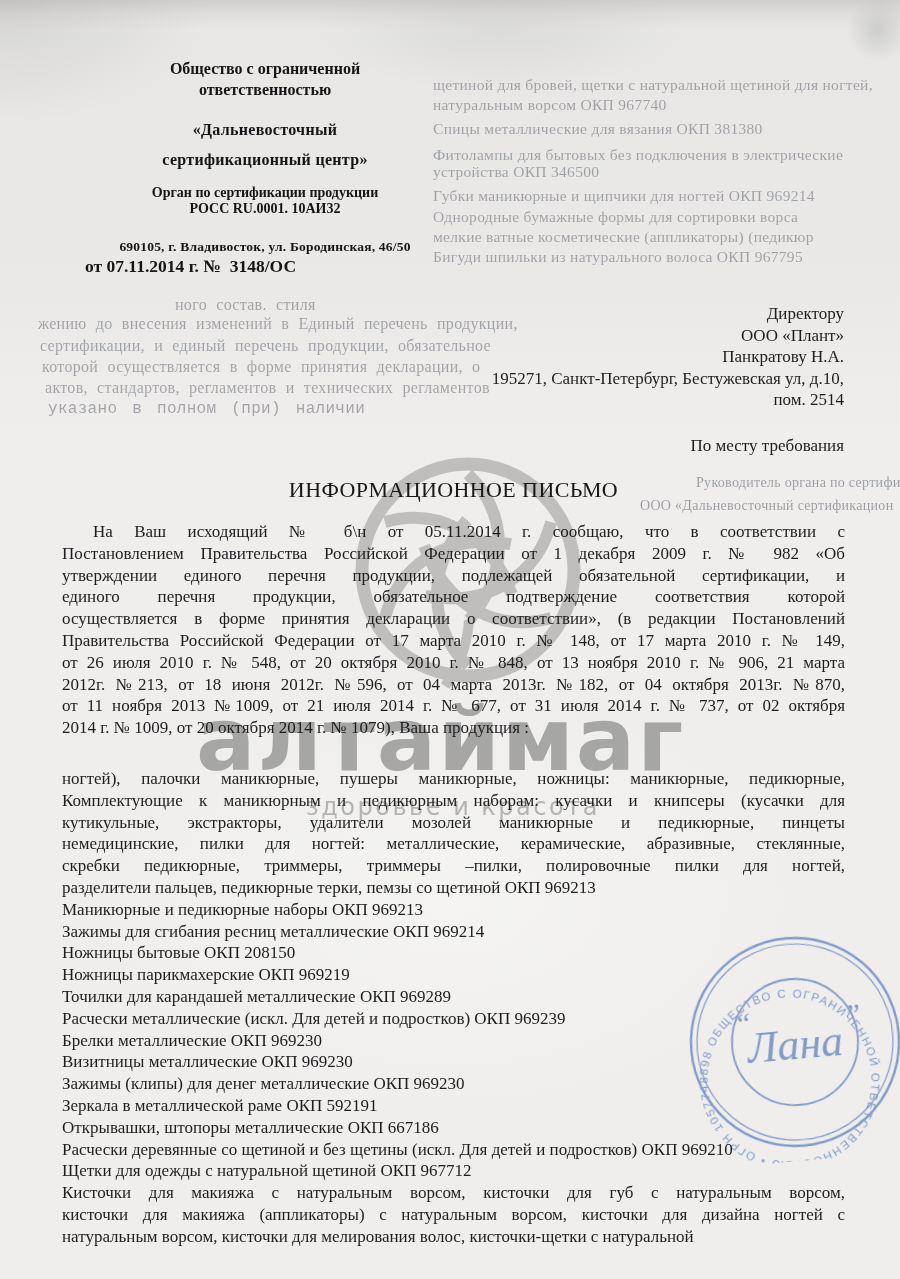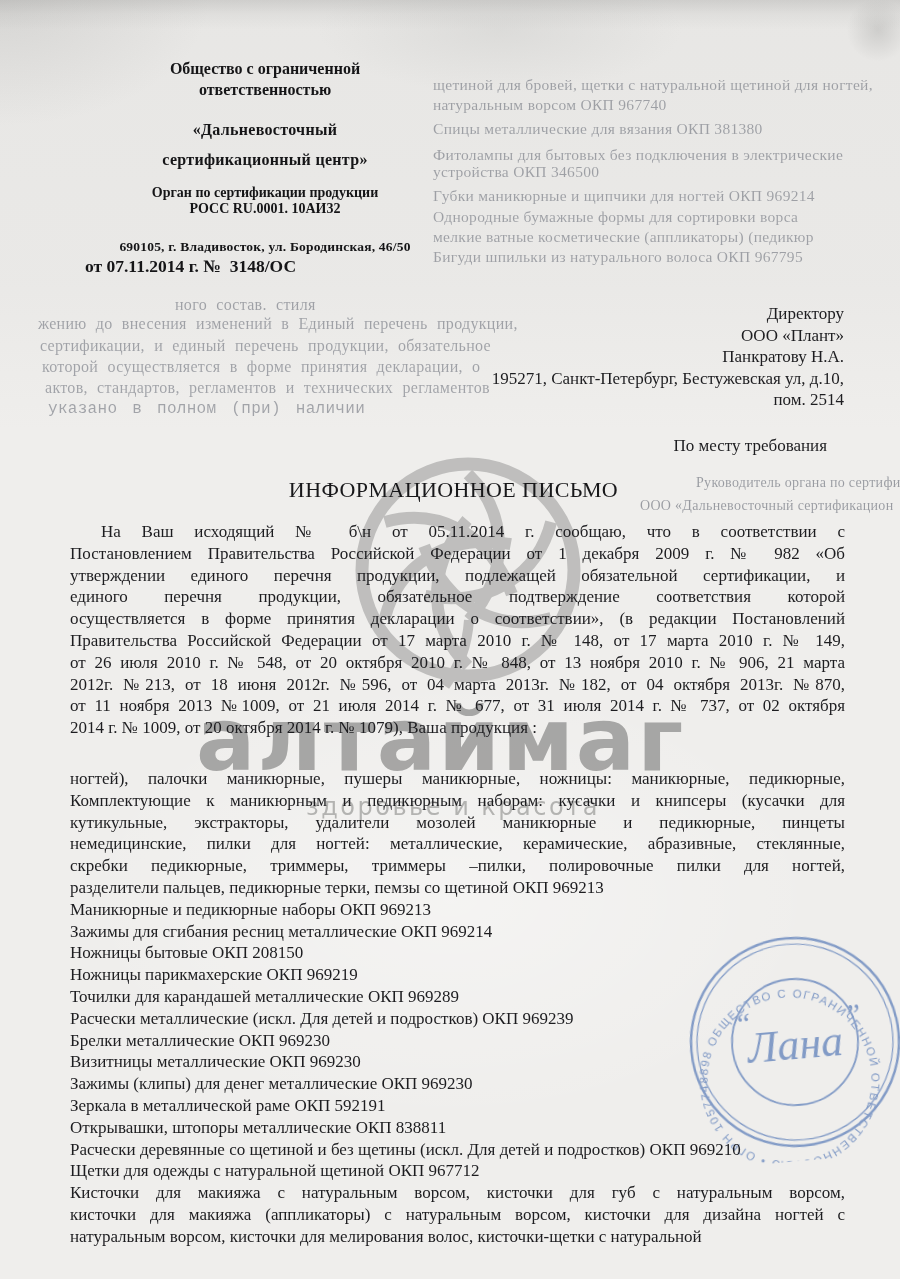--- a/index.html
+++ b/index.html
@@ -45,30 +45,30 @@
   
   .letterhead{position:absolute;left:45px;top:58px;width:440px;text-align:center;font-weight:bold;color:#151517;}
   .lh-org{font-size:16px;line-height:21px;}
   .lh-name{font-size:16px;line-height:30px;margin-top:15px;letter-spacing:.3px;}
   .lh-sub{font-size:14px;line-height:16px;margin-top:10px;}
   .lh-addr{font-size:13.5px;margin-top:22px;letter-spacing:.2px;}
   .ref-line{position:absolute;left:85px;top:256px;font-weight:bold;font-size:17.5px;white-space:pre;color:#151517;}
   
   .recipient{position:absolute;top:303px;right:56px;width:520px;text-align:right;font-size:17px;}
   .recipient .line{line-height:21.5px;}
-  .delivery{position:absolute;top:436px;right:73px;font-size:17px;}
+  .delivery{position:absolute;top:436px;right:56px;font-size:17px;}
   
   .title{
     position:absolute;left:62px;top:477px;width:783px;text-align:center;
     font-size:22px;letter-spacing:.4px;color:#18181a;
   }
   .textcol{position:absolute;left:62px;width:783px;font-size:17px;}
   .para1{top:521px;}
   .products{top:768px;}
-  .textcol .line{line-height:21.8px;margin-left:8px;}
+  .textcol .line{line-height:21.8px;}
   .jpara .line{text-align:justify;text-align-last:justify;}
   .jpara .line:last-child{text-align-last:left;}
   .para1 .line:first-child{text-indent:31px;}
   .items .line{white-space:nowrap;overflow:hidden;}
   
   .stamp{
     position:absolute;left:676px;top:923px;width:238px;height:238px;
     transform:rotate(-5deg);mix-blend-mode:multiply;opacity:.88;filter:blur(.25px);
   }
 </style>
@@ -174,21 +174,21 @@
         <div class="line">Маникюрные и педикюрные наборы ОКП 969213</div>
         <div class="line">Зажимы для сгибания ресниц металлические ОКП 969214</div>
         <div class="line">Ножницы бытовые ОКП 208150</div>
         <div class="line">Ножницы парикмахерские ОКП 969219</div>
         <div class="line">Точилки для карандашей металлические ОКП 969289</div>
         <div class="line">Расчески металлические (искл. Для детей и подростков) ОКП 969239</div>
         <div class="line">Брелки металлические ОКП 969230</div>
         <div class="line">Визитницы металлические ОКП 969230</div>
         <div class="line">Зажимы (клипы) для денег металлические ОКП 969230</div>
         <div class="line">Зеркала в металлической раме ОКП 592191</div>
-        <div class="line">Открывашки, штопоры металлические ОКП 838811</div>
+        <div class="line">Открывашки, штопоры металлические ОКП 667186</div>
         <div class="line">Расчески деревянные со щетиной и без щетины (искл. Для детей и подростков) ОКП 969210</div>
         <div class="line">Щетки для одежды с натуральной щетиной ОКП 967712</div>
       </div>
     <div class="jpara">
         <div class="line">Кисточки для макияжа с натуральным ворсом, кисточки для губ с натуральным ворсом,</div>
         <div class="line">кисточки для макияжа (аппликаторы) с натуральным ворсом, кисточки для дизайна ногтей с</div>
         <div class="line">натуральным ворсом, кисточки для мелирования волос, кисточки-щетки с натуральной</div>
       </div>
   </div>
 

